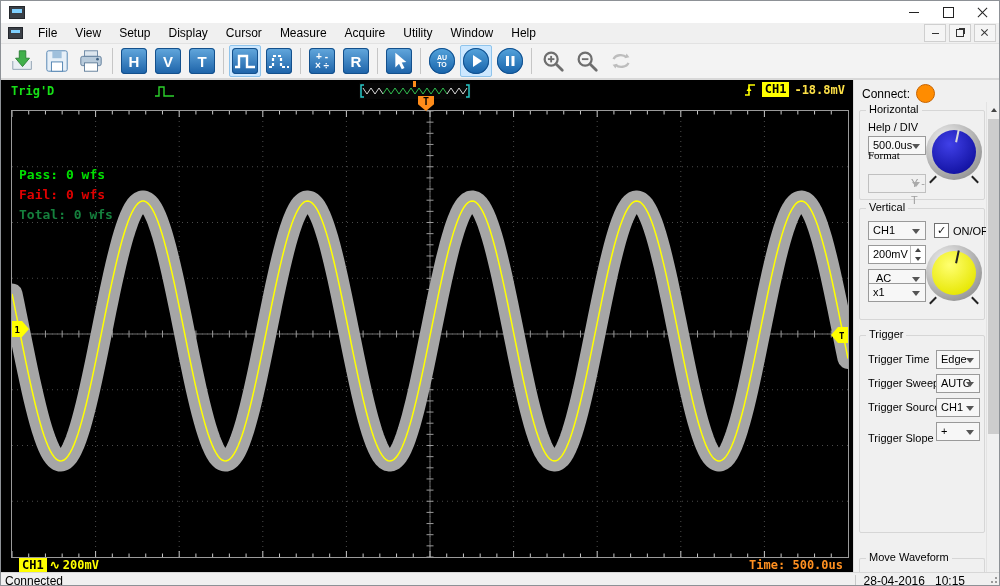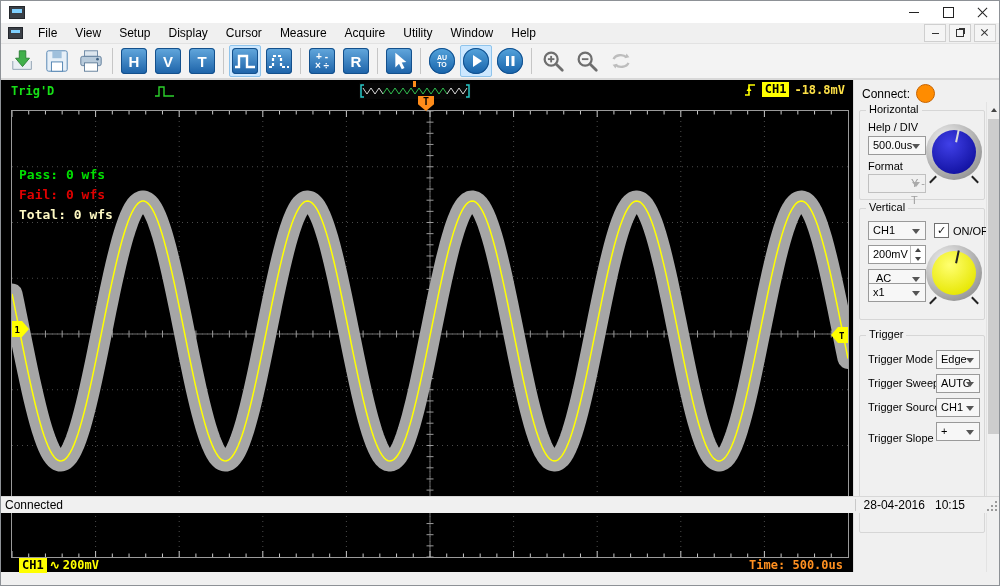--- a/index.html
+++ b/index.html
@@ -34,34 +34,34 @@
   .toolbar{height:34px;background:#f3f3f3;display:flex;align-items:center;padding-left:5px;border-bottom:2px solid #d8d8d8;}
   .tsep{width:1px;height:26px;background:#c6c6c6;margin:0 4px;}
   .tbtn{width:30px;height:30px;margin:0 1px;display:flex;align-items:center;justify-content:center;border:1px solid transparent;border-radius:2px;cursor:default;}
   .tbtn.selected{background:#cde8ff;border-color:#8fc4ec;}
   .tbtn.disabled{opacity:.9;}
   .sq{width:26px;height:26px;border-radius:4px;background:linear-gradient(#63a8dd,#1c62a8);box-shadow:inset 0 0 0 1px #14508c;color:#fff;font-weight:bold;font-size:15px;display:flex;align-items:center;justify-content:center;}
   .rnd{width:26px;height:26px;border-radius:50%;background:linear-gradient(#55a4dc,#1763aa);box-shadow:inset 0 0 0 1px #12508e;color:#fff;display:flex;align-items:center;justify-content:center;flex-direction:column;}
   .rnd .auto-txt{font-size:7px;font-weight:bold;line-height:7px;text-align:center;}
   .math-txt{font-size:10px;font-weight:bold;line-height:9px;text-align:center;}
   
-  .main{position:relative;height:416px;display:flex;}
+  .main{position:relative;height:492px;display:flex;}
   .scope-region{position:relative;width:852px;height:492px;background:#000;flex:0 0 auto;}
   .trigbar{position:absolute;left:0;top:0;width:100%;height:22px;display:flex;align-items:center;font-family:"DejaVu Sans Mono",monospace;font-size:12px;}
   .trigd{color:#17e017;font-weight:bold;margin-left:10px;letter-spacing:0;}
   .preview{position:absolute;left:358px;top:3px;width:112px;height:16px;background:#060606;}
   .preview .ttick{position:absolute;left:54px;top:-2px;width:3px;height:6px;background:#ff8c1a;}
   .trig-readout{position:absolute;right:8px;top:2px;display:flex;align-items:center;gap:5px;font-family:"DejaVu Sans Mono",monospace;font-size:12px;font-weight:bold;}
   .ch-badge{background:#ffff00;color:#000;padding:0 3px;font-weight:bold;font-size:12px;line-height:15px;}
   .mv-readout{color:#fde047;}
   .scope-display{position:absolute;left:10px;top:30px;width:836px;height:446px;border:1px solid #9a9a9a;background:#000;}
   .passfail{position:absolute;left:7px;top:6px;font-family:"DejaVu Sans Mono",monospace;font-size:13px;font-weight:bold;line-height:20px;}
   .passfail .pass{color:#00e000;margin-top:48px;}
   .passfail .fail{color:#e00000;}
-  .passfail .total{color:#fef9c3;}
+  .passfail .total{color:#15803d;}
   .tmarker-top{position:absolute;left:417px;top:16px;width:16px;height:15px;background:#ff8c1a;clip-path:polygon(0 0,100% 0,100% 55%,50% 100%,0 55%);color:#000;font-size:10px;font-weight:bold;text-align:center;line-height:11px;font-family:"DejaVu Sans Mono",monospace;}
   .chanbar{position:absolute;left:0;top:478px;width:100%;height:14px;display:flex;align-items:center;font-family:"DejaVu Sans Mono",monospace;font-size:12px;font-weight:bold;}
   .chanbar .cb-left{margin-left:18px;display:flex;align-items:center;gap:3px;color:#ffff00;}
   .time-readout{position:absolute;right:10px;color:#ff9020;}
   
   .rpanel{position:relative;width:146px;height:492px;background:#f0f0f0;font-size:11px;color:#000;flex:0 0 auto;border-left:1px solid #dcdcdc;}
   .connect-row{position:absolute;left:8px;top:4px;display:flex;align-items:center;gap:6px;font-size:12px;}
   .connect-dot{width:17px;height:17px;border-radius:50%;background:#ff8c00;border:1px solid #c86400;}
   .group{position:absolute;left:5px;width:124px;border:1px solid #d6d6d6;border-radius:2px;}
   .group .legend{position:absolute;top:-8px;left:6px;background:#f0f0f0;padding:0 3px;font-size:11px;}
@@ -534,21 +534,21 @@
     <div class="rpanel">
       <div class="connect-row">
         <span>Connect:</span>
         <div class="connect-dot"></div>
       </div>
 
       <div class="group" style="top:30px;height:88px;">
         <div class="legend">Horizontal</div>
         <div style="position:absolute;left:8px;top:10px;">Help / DIV</div>
         <div class="sel" style="left:8px;top:25px;width:58px;"><span>500.0us</span></div>
-        <div style="position:absolute;left:8px;top:49px;">Format</div>
+        <div style="position:absolute;left:8px;top:38px;font-family:Liberation Serif, serif;">Format</div>
         <div class="sel disabled" style="left:8px;top:63px;width:58px;"><span>Y - T</span></div>
         <div class="knob" style="left:66px;top:13px;">
           <div class="face blue"></div>
           <div class="pointer lt"></div>
           <div class="tick l"></div>
           <div class="tick r"></div>
         </div>
       </div>
 
       <div class="group" style="top:128px;height:110px;">
@@ -575,31 +575,34 @@
           <div class="face yellow"></div>
           <div class="pointer dk"></div>
           <div class="tick l"></div>
           <div class="tick r"></div>
         </div>
       </div>
 
       <div class="group" style="top:255px;height:196px;">
         <div class="legend">Trigger</div>
         <div id="trigger-rows">
-            <div class="trg-row-label" style="top: 17px;">Trigger Mode</div>
+            <div class="trg-row-label" style="top: 17px;">Trigger Time</div>
             <div class="sel" style="left: 76px; top: 14px; width: 44px; position: absolute;"><span>Edge</span></div>
             <div class="trg-row-label" style="top: 41px;">Trigger Sweep</div>
             <div class="sel" style="left: 76px; top: 38px; width: 44px; position: absolute;"><span>AUTO</span></div>
             <div class="trg-row-label" style="top: 65px;">Trigger Source</div>
             <div class="sel" style="left: 76px; top: 62px; width: 44px; position: absolute;"><span>CH1</span></div>
             <div class="trg-row-label" style="top: 96px;">Trigger Slope</div>
             <div class="sel" style="left: 76px; top: 86px; width: 44px; position: absolute;"><span>+</span></div>
           </div>
       </div>
 
+      <div class="group" style="top:478px;height:20px;border-bottom:none;">
+        <div class="legend">Move Waveform</div>
+      </div>
 
       <div class="vscroll">
         <div class="up">
             <i class="tri-up"></i>
           </div>
         <div class="thumb"></div>
       </div>
     </div>
   </div>
 

